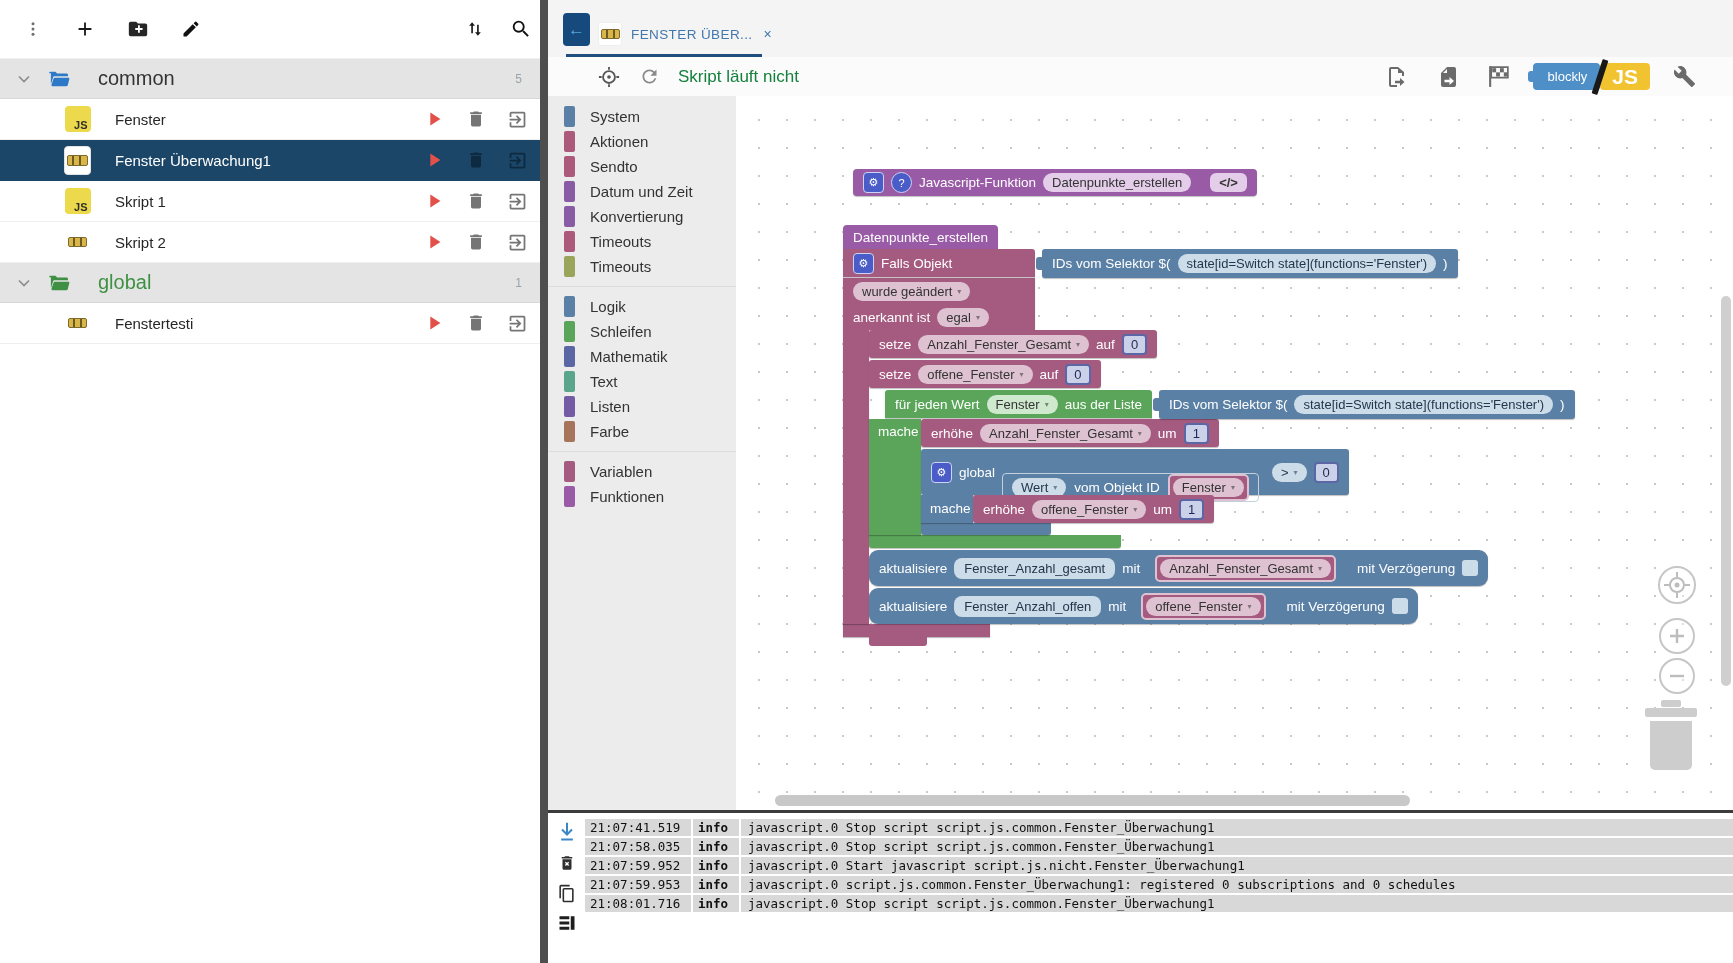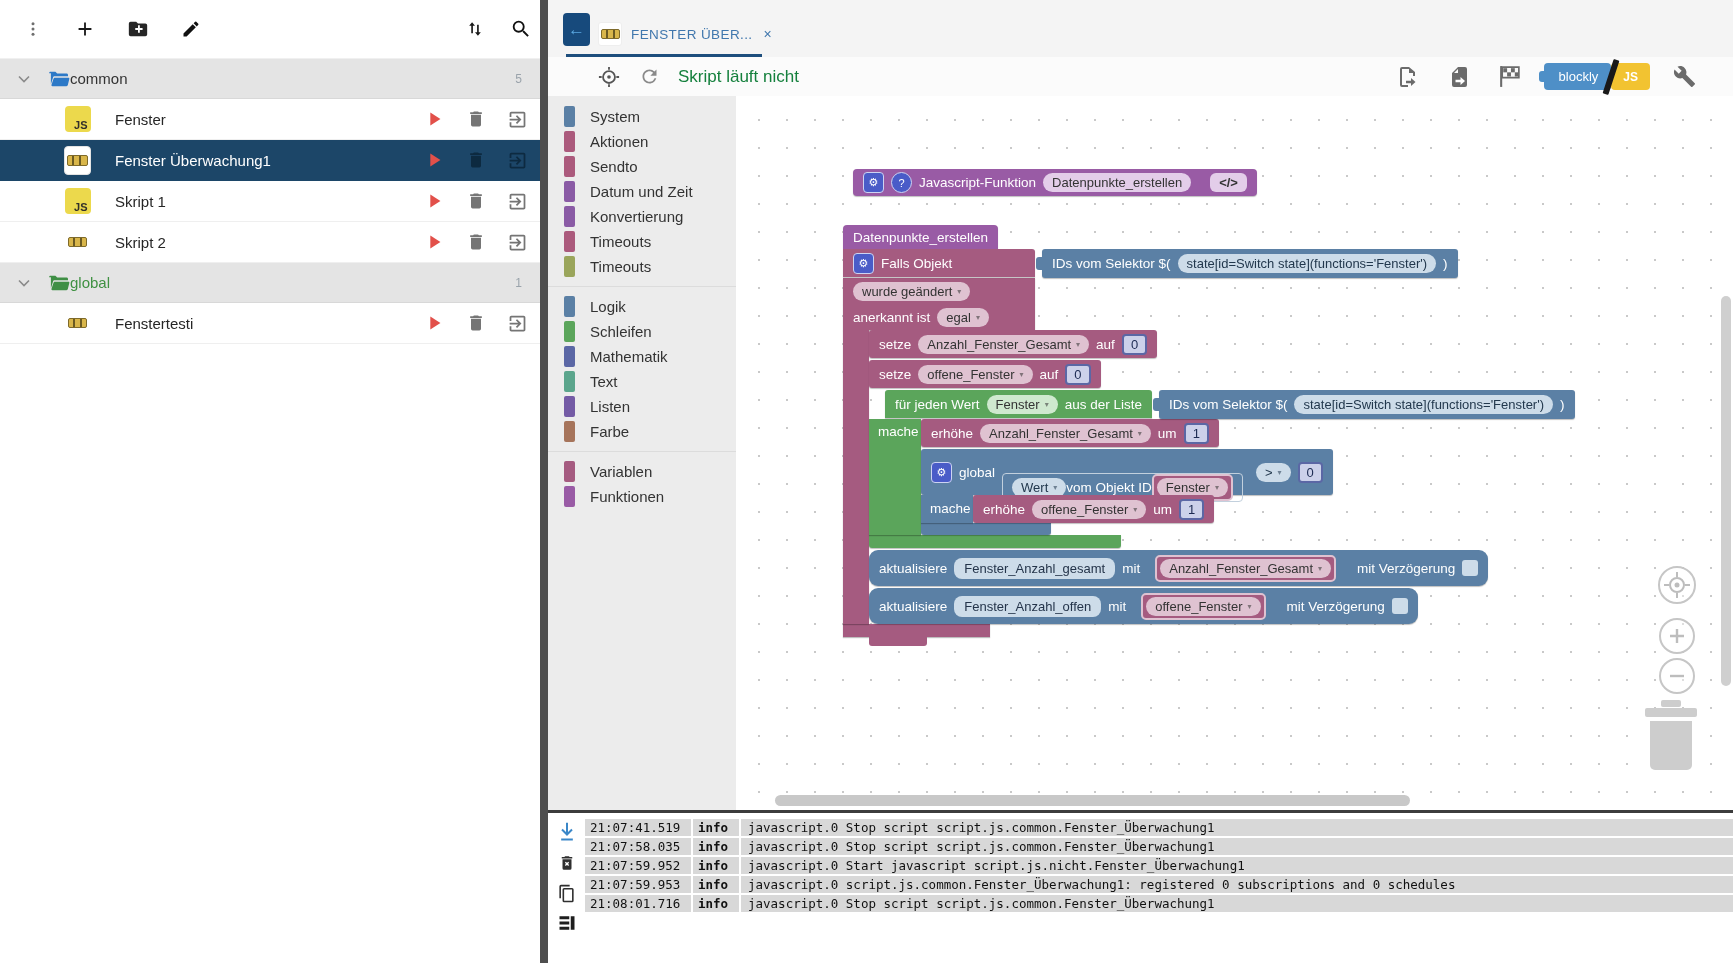--- a/index.html
+++ b/index.html
@@ -10,21 +10,21 @@
   }
   svg{display:block}
   
   .sidebar{position:absolute;left:0;top:0;width:540px;height:963px;background:#fff;}
   .sb-toolbar{height:58px;display:flex;align-items:center;position:relative;border-bottom:1px solid #f0f0f0;}
   .icon-btn{width:34px;height:34px;display:flex;align-items:center;justify-content:center;cursor:pointer;border-radius:4px;}
   .sb-toolbar .icon-btn{position:absolute;top:12px;}
   .sb-folder{height:39px;background:#e4e4e4;display:flex;align-items:center;border-bottom:1px solid #d8d8d8;cursor:pointer;}
   .sb-folder .chev{margin-left:18px;width:14px;}
   .sb-folder .fico{margin-left:16px;}
-  .sb-folder .flabel{font-size:15px;color:#333;}
+  .sb-folder .flabel{margin-left:28px;font-size:20px;color:#333;}
   .sb-folder .count{margin-left:auto;margin-right:18px;font-size:12px;color:#9aa3ab;}
   .sb-folder.global .flabel{color:#3f9142;}
   .sb-item{height:40px;display:flex;align-items:center;border-bottom:1px solid #efefef;cursor:pointer;position:relative;}
   .sb-item .ico{margin-left:64px;width:27px;display:flex;justify-content:center;}
   .sb-item .ilabel{margin-left:24px;font-size:15px;color:#262626;}
   .sb-item .actions{margin-left:auto;display:flex;align-items:center;gap:21px;margin-right:12px;}
   .sb-item.selected{background:#1c4668;border-bottom-color:#1c4668;}
   .sb-item.selected .ilabel{color:#fff;}
   .js-ico{width:26px;height:26px;background:#ecd94c;border-radius:4px;position:relative;}
   .js-ico::after{content:"JS";position:absolute;right:3px;bottom:1px;font-size:11px;font-weight:bold;color:#32302a;}
@@ -44,21 +44,21 @@
   .tab .tlabel{font-size:13.5px;letter-spacing:.4px;color:#4077ad;}
   .tab .tclose{font-size:14px;color:#4077ad;margin-left:2px;cursor:pointer;}
   .tab-underline{position:absolute;left:18px;top:54px;width:196px;height:3px;background:#1d4e7d;}
   .wtoolbar{position:absolute;left:0;top:57px;right:0;height:39px;background:#fbfbfb;border-bottom:1px solid #e2e2e2;display:flex;align-items:center;}
   .wtoolbar .status{font-size:17px;color:#15803d;margin-left:12px;}
   .wt-right{margin-left:auto;display:flex;align-items:center;gap:17px;margin-right:32px;}
   .bj{display:flex;align-items:center;cursor:pointer;}
   .bj-b{position:relative;background:#4e8fc7;color:#fff;font-size:13px;height:27px;display:flex;align-items:center;padding:0 13px 0 15px;border-radius:4px;}
   .bj-b::before{content:"";position:absolute;left:-5px;top:8px;width:8px;height:11px;background:#4e8fc7;border-radius:3px 0 0 3px;}
   .bj-slash{width:6px;height:36px;background:#191919;transform:rotate(18deg);margin:0 -3px;border-radius:1px;z-index:2;}
-  .bj-j{background:#f2c331;color:#fff;font-weight:bold;font-size:12px;height:27px;display:flex;align-items:center;padding:0 12px;border-radius:4px;}
+  .bj-j{background:#f2c331;color:#fff;font-weight:bold;font-size:21px;height:27px;display:flex;align-items:center;padding:0 12px;border-radius:4px;}
   
   .content{position:absolute;left:0;top:96px;right:0;height:714px;overflow:hidden;}
   .toolbox{position:absolute;left:0;top:0;width:188px;height:714px;background:#ececec;padding-top:8px;box-sizing:border-box;}
   .tb-row{height:25px;display:flex;align-items:center;cursor:pointer;}
   .tb-color{width:11px;height:21px;margin-left:16px;border-radius:2px;}
   .tb-label{margin-left:15px;font-size:15px;color:#333;}
   .tb-sep{border-top:1px solid #dcdcdc;margin:7px 0;}
   .ws{position:absolute;left:188px;top:0;right:0;height:714px;background:#fff;
     background-image:radial-gradient(circle,#c9c9c9 1.3px,transparent 1.5px);background-size:28px 28px;background-position:9px 10px;}
   
@@ -86,21 +86,21 @@
   .spine{width:26px;background:#a55b80;box-shadow:0 1px 1px rgba(0,0,0,.25);}
   .stmts{display:flex;flex-direction:column;align-items:flex-start;gap:2px;}
   .lrow{display:flex;align-items:flex-start;margin-left:16px;}
   .lbody{display:flex;}
   .lspine{width:52px;background:#5ba55b;color:#fff;font-size:13.5px;padding:5px 0 0 9px;box-sizing:border-box;box-shadow:0 1px 1px rgba(0,0,0,.25);}
   .lfoot{width:252px;height:13px;background:#5ba55b;border-radius:0 0 3px 3px;box-shadow:0 1px 1px rgba(0,0,0,.25);}
   .ifhdr{height:46px;border-radius:3px;}
   .ibody{display:flex;}
   .ispine{width:52px;background:#5b80a5;color:#fff;font-size:13.5px;padding:6px 0 0 9px;box-sizing:border-box;box-shadow:0 1px 1px rgba(0,0,0,.25);}
   .ifoot{width:130px;height:12px;background:#5b80a5;border-radius:0 0 3px 3px;box-shadow:0 1px 1px rgba(0,0,0,.25);}
-  .grp{border:1.5px solid #c2d0dd;border-radius:4px;padding:0 9px;display:flex;align-items:center;margin-top:31px;}
+  .grp{border:1.5px solid #c2d0dd;border-radius:4px;padding:0 9px;display:flex;align-items:center;gap:8px;margin-top:31px;}
   .vchip{background:#a55b80;border:2px solid #dfc2d1;border-radius:5px;padding:2px 3px;display:inline-flex;}
   .f-field{background:#cddce9;border-radius:8px;padding:3px 10px;font-size:13px;color:#24344a;white-space:nowrap;}
   .upd{height:36px;border-radius:9px;}
   .delaybox{width:16px;height:16px;background:#cddce9;border-radius:3px;cursor:pointer;}
   .tfoot{width:147px;height:13px;background:#a55b80;box-shadow:0 1px 1px rgba(0,0,0,.25);}
   .ttab{width:58px;height:9px;background:#a55b80;margin-left:26px;border-radius:0 0 3px 3px;}
   
   .ws-ctl{position:absolute;right:37px;display:flex;flex-direction:column;align-items:center;}
   .ctl-circle{border:2px solid #c6c6c6;border-radius:50%;display:flex;align-items:center;justify-content:center;cursor:pointer;background:rgba(255,255,255,.4);}
   .hscroll{position:absolute;left:39px;top:699px;width:635px;height:11px;background:#c8c8c8;border-radius:6px;cursor:pointer;}

